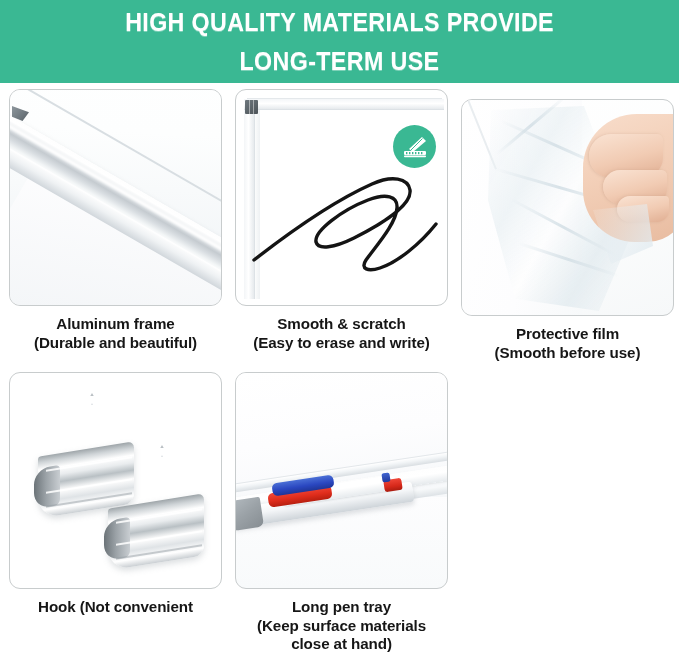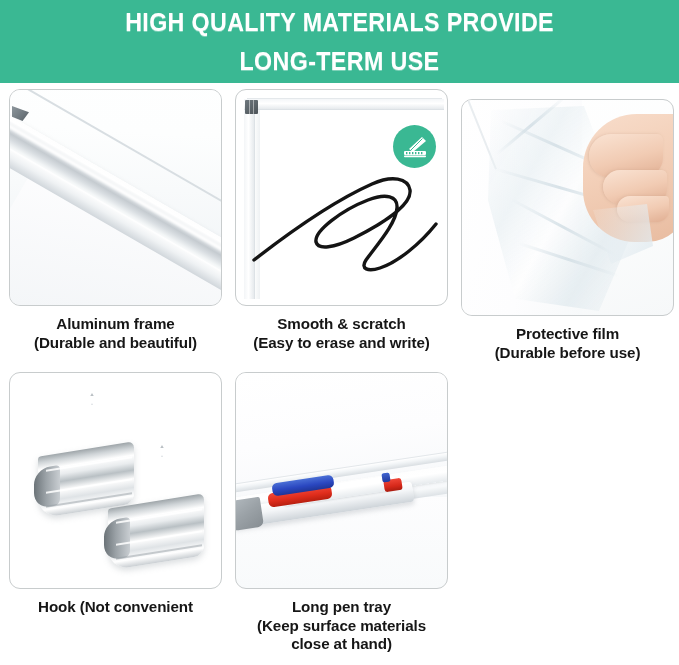--- a/index.html
+++ b/index.html
@@ -500,21 +500,21 @@
       <div class="hand">
         <div class="nail"></div>
       </div>
       <div class="finger f1"></div>
       <div class="finger f2"></div>
       <div class="finger f3"></div>
       <div class="filmtip"></div>
     </div>
     <div class="caption">
       <span class="cl">Protective film</span>
-      <span class="cl">(Durable before use)</span>
+      <span class="cl">(Smooth before use)</span>
     </div>
   </div>
 
   <div class="cell row2">
     <div class="frame p5">
       <div class="hook hook1">
         <div class="wire"></div>
         <div class="wire-in"></div>
         <div class="body"></div>
         <div class="lip"></div>

